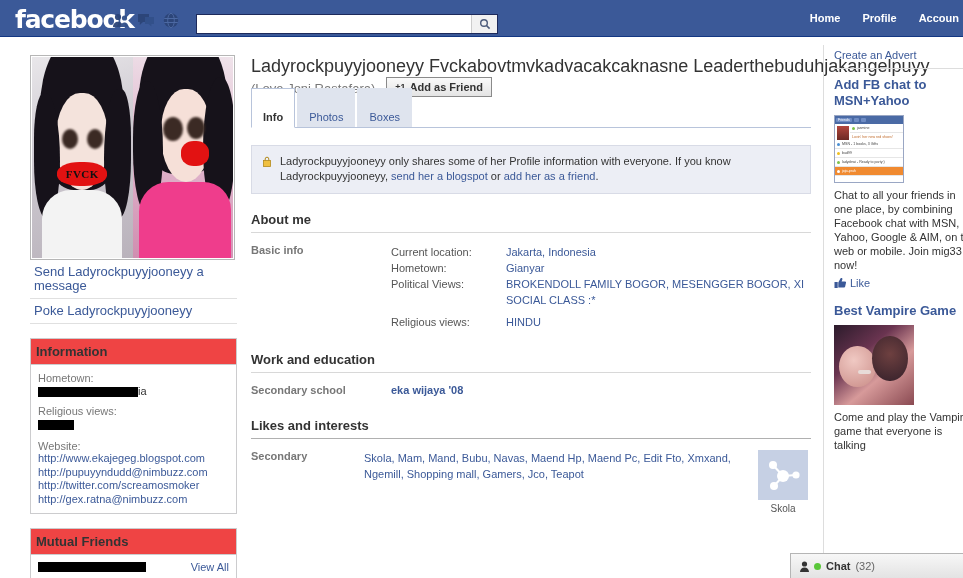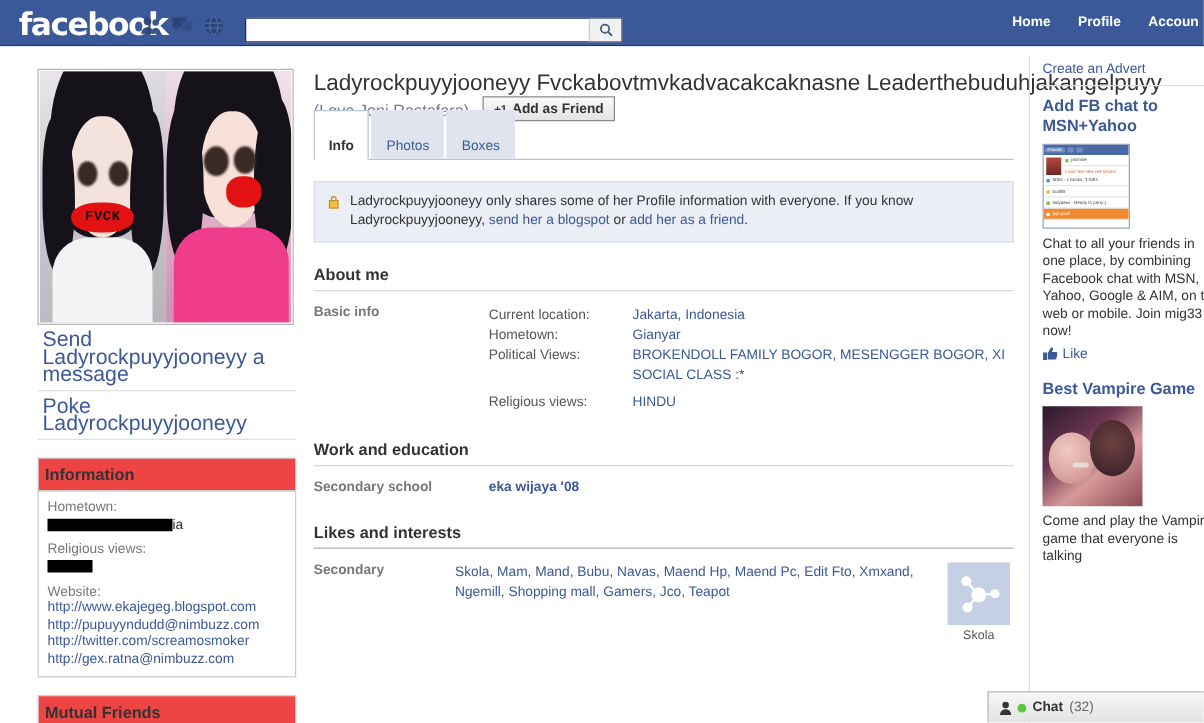--- a/index.html
+++ b/index.html
@@ -107,39 +107,39 @@
     filter: blur(1px);
   }
   .redbar {
     position: absolute; background: #e21212;
     border-radius: 45%;
   }
   .redbar span {
     position: absolute; left: 0; right: 0; top: 50%;
     transform: translateY(-50%);
     text-align: center;
-    font-family: Liberation Mono, monospace;
+    font-family: Liberation Serif, serif;
     font-weight: bold; font-size: 11px; color: #111;
     letter-spacing: .5px;
   }
   .shirtW {
     position: absolute; left: 10%; bottom: -6%; width: 80%; height: 40%;
     background: #f3f3f3; border-radius: 36% 36% 0 0;
   }
   .shirtP {
     position: absolute; left: 6%; bottom: -8%; width: 92%; height: 46%;
     background: #ef3d8c; border-radius: 32% 30% 0 0;
   }
 
   .sidelink {
     display: block;
     padding: 5px 2px 5px 4px;
     border-bottom: 1px solid #e0e0e0;
     color: #3b5998;
-    font-size: 17px;
+    font-size: 13px;
     line-height: 14px;
     text-decoration: none;
   }
   .sidelink:first-of-type { border-top: 0; }
 
   .box {
     margin-top: 14px;
     border: 1px solid #ccccce;
     background: #ffffff;
   }

